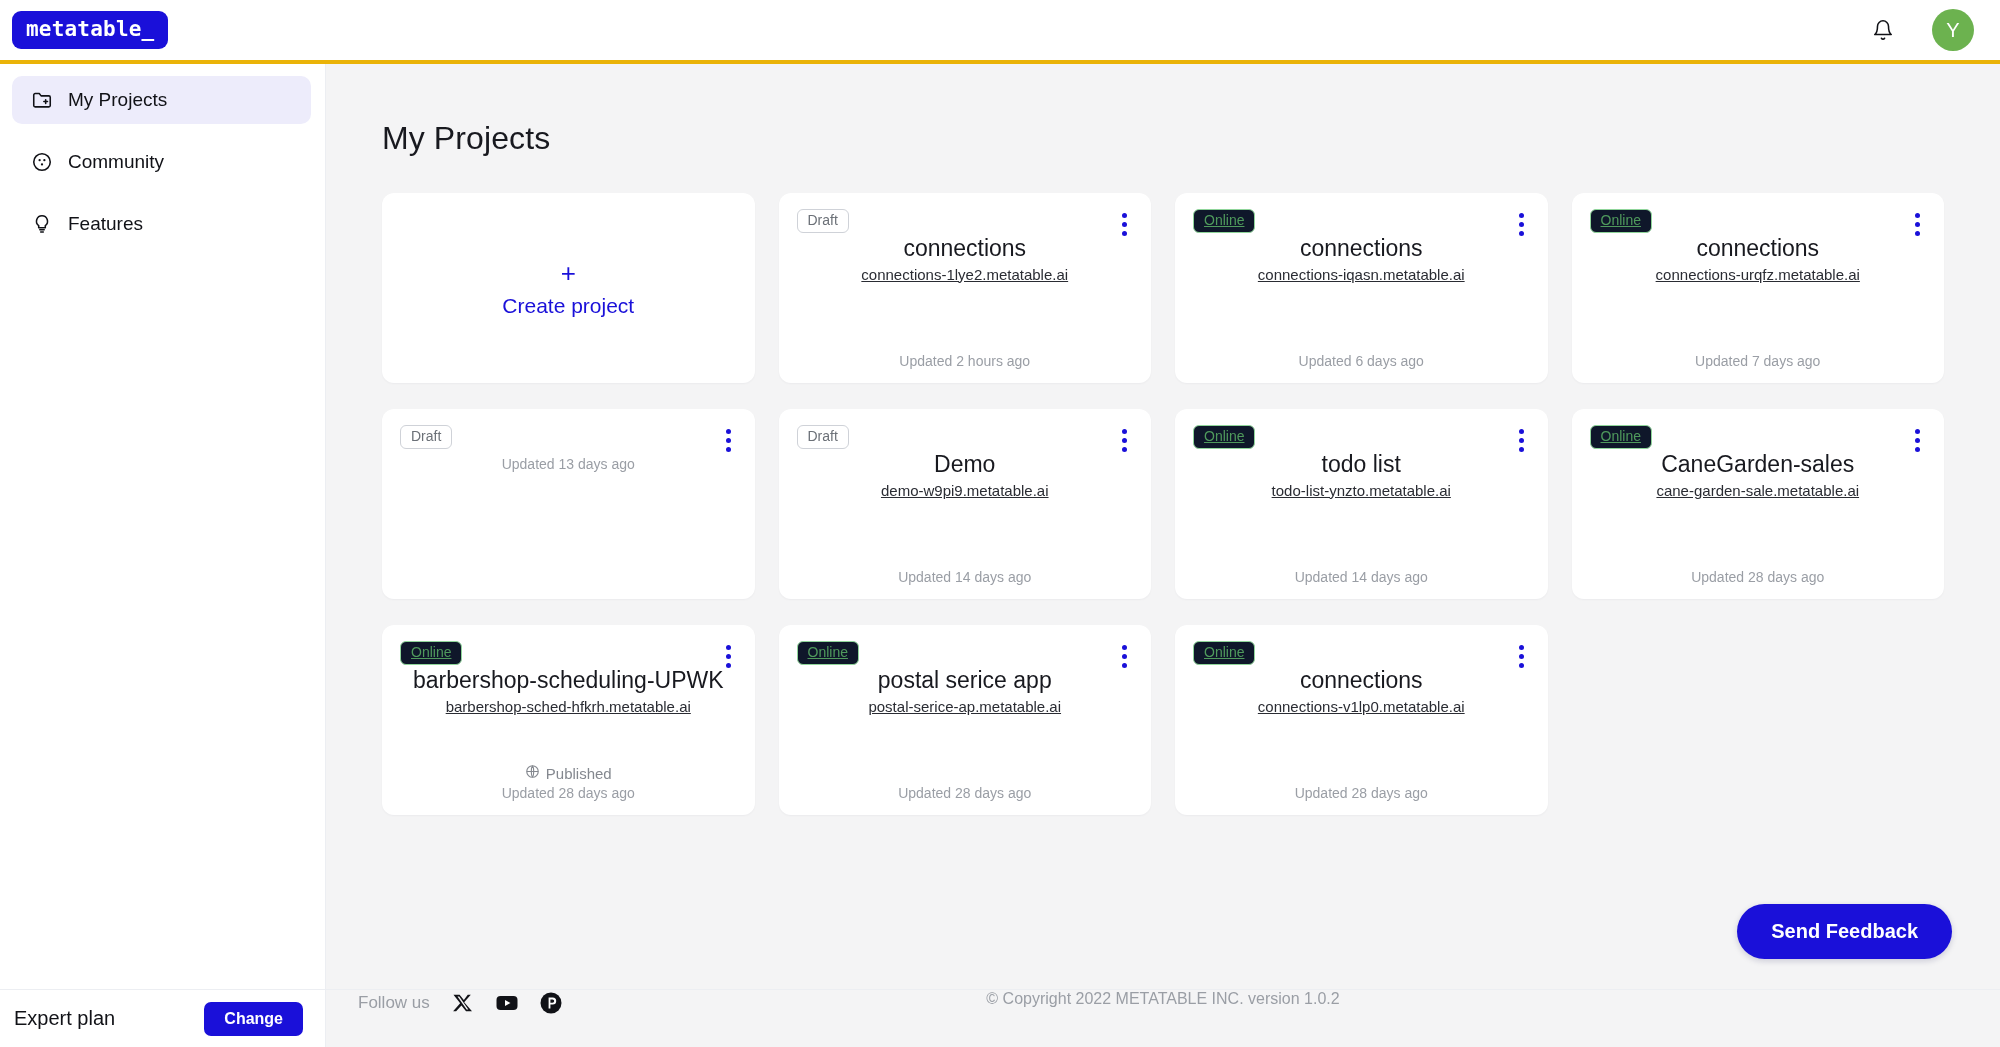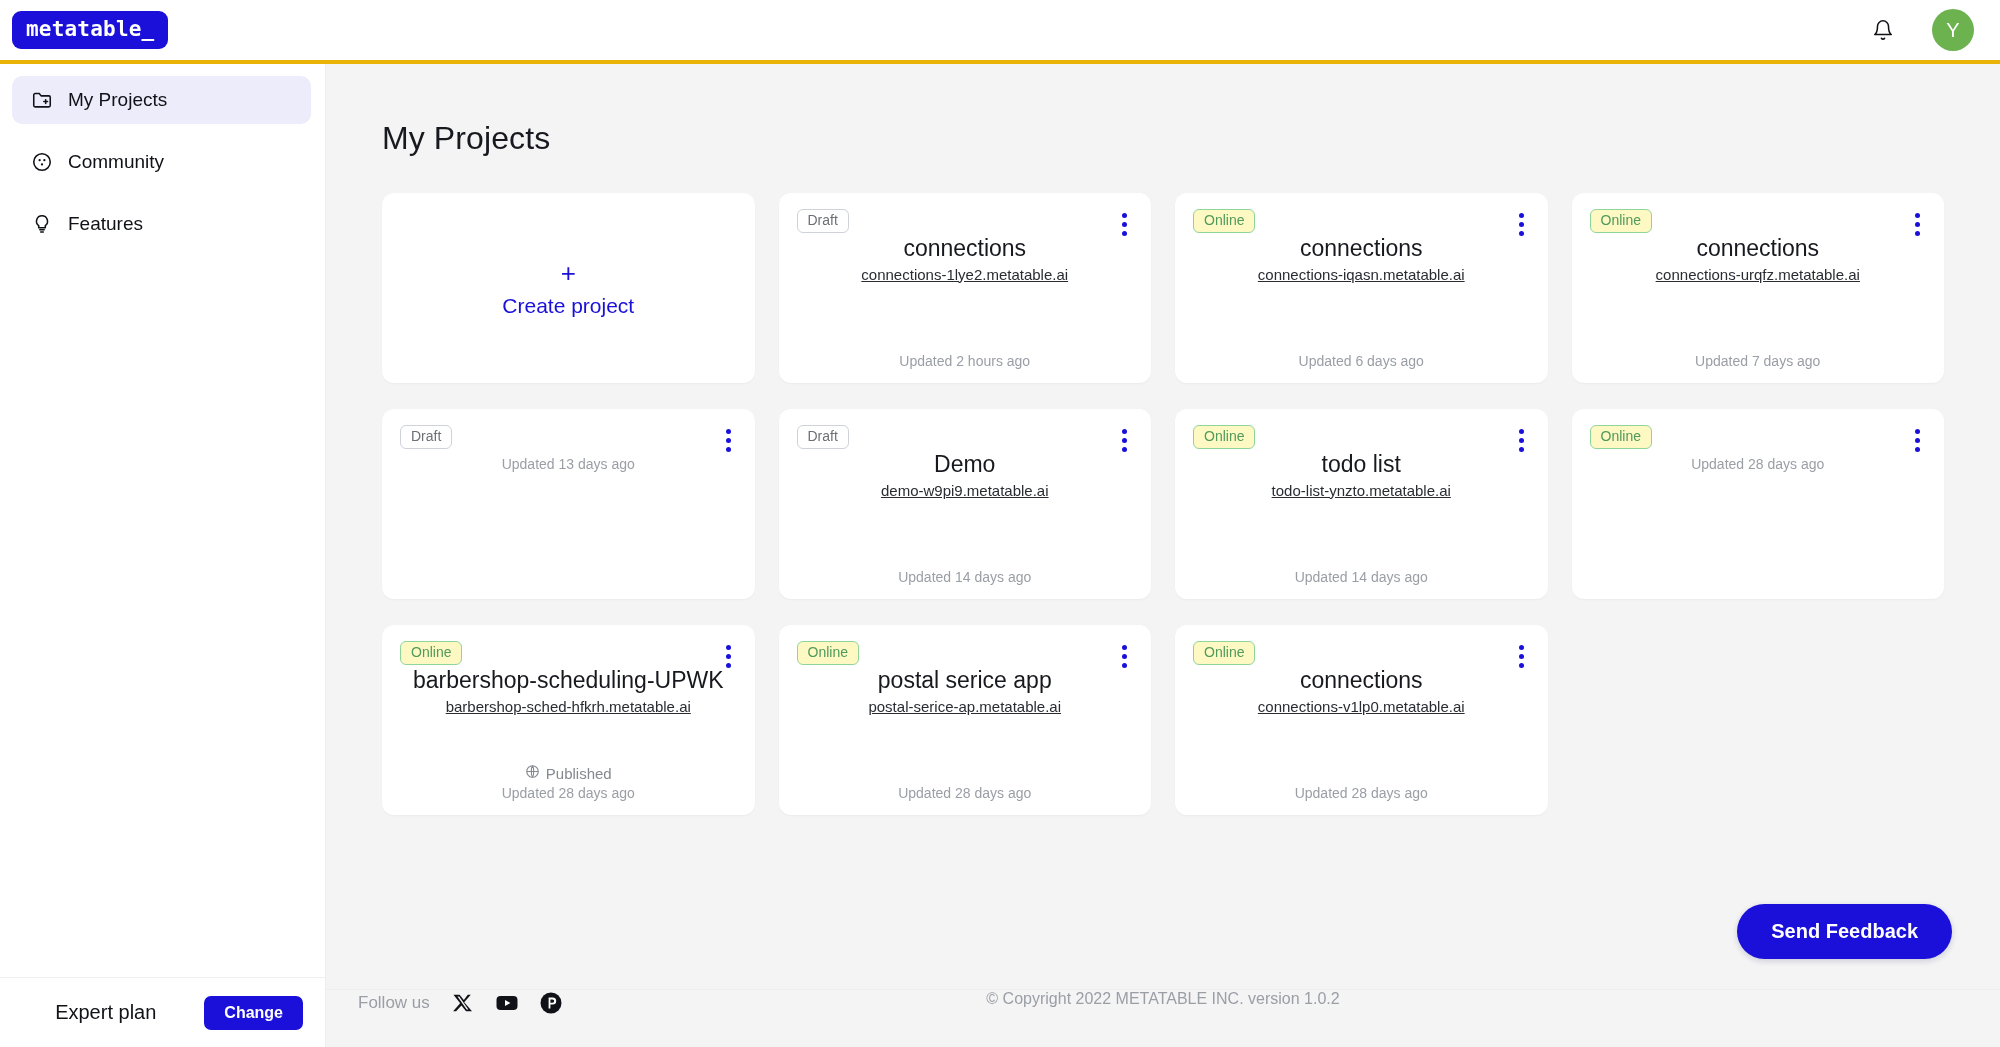--- a/index.html
+++ b/index.html
@@ -102,24 +102,24 @@
   .nav-item.active {
     background: #edecfb;
   }
   .nav-icon {
     width: 24px; height: 24px;
     display: flex; align-items: center; justify-content: center;
     flex: 0 0 24px;
   }
   .plan-bar {
     border-top: 1px solid #eceef2;
-    height: 70px;
-    display: flex;
-    align-items: center;
-    justify-content: flex-end;
+    height: 58px;
+    display: flex;
+    align-items: center;
+    justify-content: space-between;
     padding: 0 22px 0 14px;
   }
   .plan-name {
     font-size: 20px;
     color: #111217;
   }
   .change-btn {
     background: #1a10d9;
     color: #ffffff;
     border: none;
@@ -194,21 +194,22 @@
     border-radius: 6px;
     line-height: 1.1;
     border: 1px solid #cfd2d8;
     color: #6b7077;
     background: #ffffff;
     user-select: none;
   }
   .badge.online {
     border-color: #8fd59a;
     color: #4f9a5c;
-    background: #fef9c3;
+    background: #0f172a;
+    text-decoration: underline;
   }
   .kebab {
     display: flex;
     flex-direction: column;
     gap: 4px;
     padding: 4px 6px;
     cursor: pointer;
   }
   .kebab span {
     width: 5px; height: 5px;
@@ -498,20 +499,24 @@
             </div>
             <div class="card">
               <div class="card-top">
                 <span class="badge online">Online</span>
                 <div class="kebab">
                   <span></span>
                   <span></span>
                   <span></span>
                 </div>
               </div>
+              <div class="card-center">
+                <div class="card-name">CaneGarden-sales</div>
+                <a class="card-url">cane-garden-sale.metatable.ai</a>
+              </div>
               <div class="card-foot">
                 <div class="card-updated">Updated 28 days ago</div>
               </div>
             </div>
             <div class="card">
               <div class="card-top">
                 <span class="badge online">Online</span>
                 <div class="kebab">
                   <span></span>
                   <span></span>

